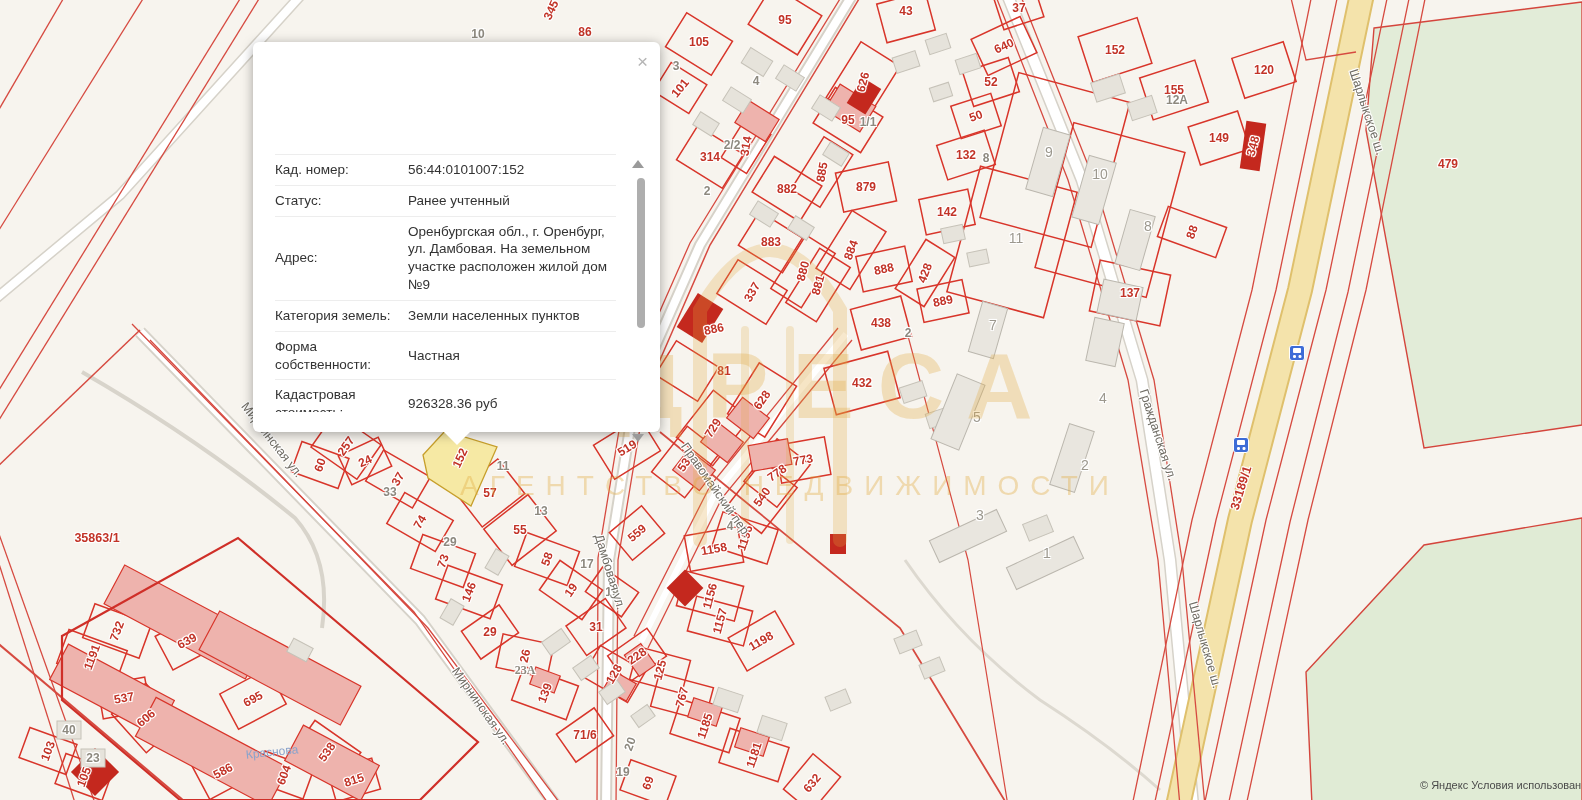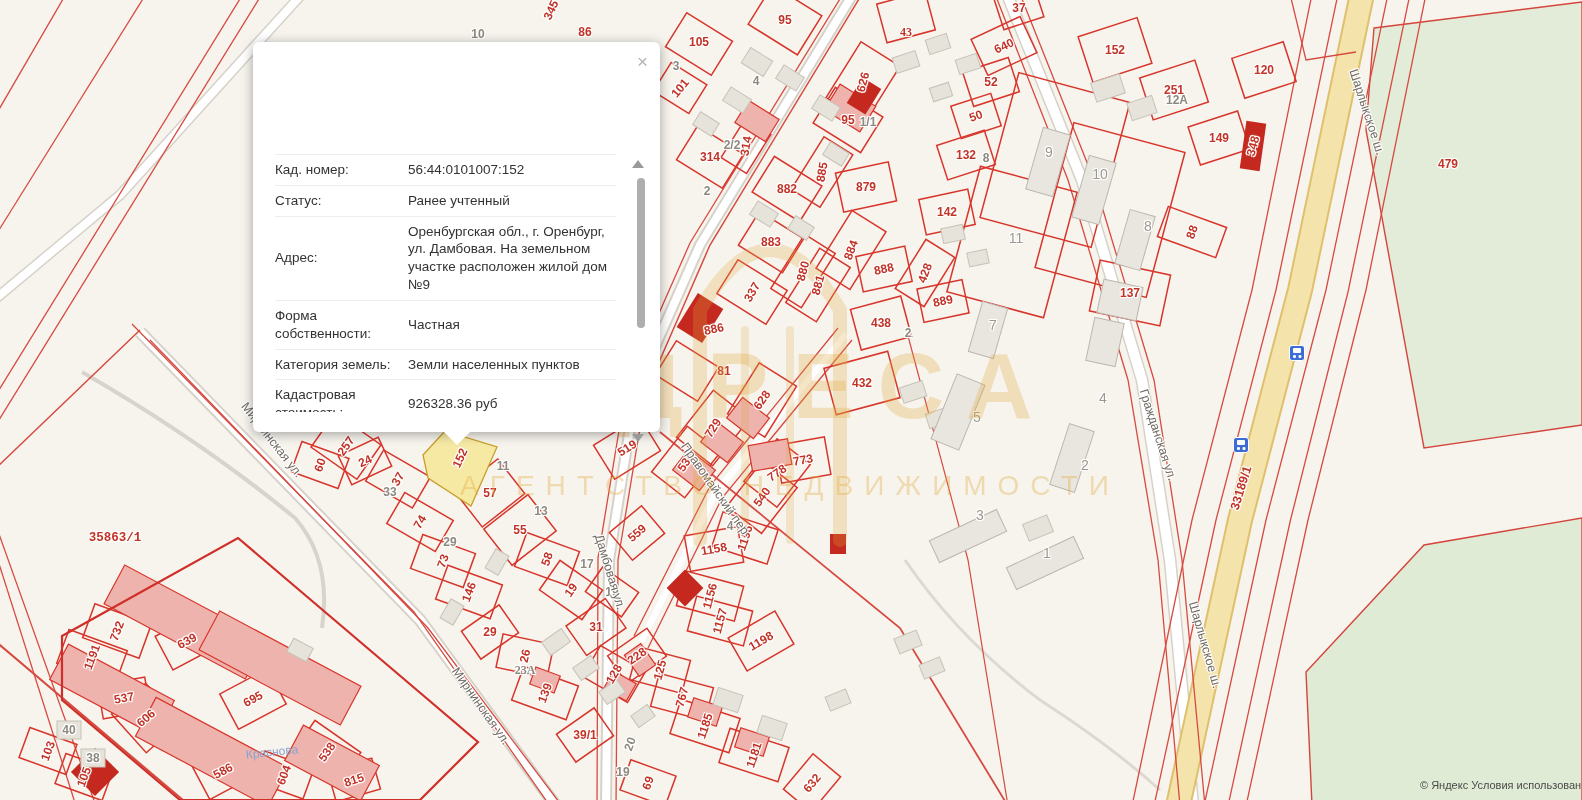--- a/index.html
+++ b/index.html
@@ -249,21 +249,21 @@
 
 <div id="labels">
     <div class="lbl p" style="left: 551px; top: 10px; transform: translate(-50%, -50%) rotate(-65deg);">345</div>
     <div class="lbl p" style="left: 585px; top: 32px; transform: translate(-50%, -50%) rotate(0deg);">86</div>
     <div class="lbl g" style="left: 478px; top: 34px; transform: translate(-50%, -50%) rotate(0deg);">10</div>
     <div class="lbl p" style="left: 785px; top: 20px; transform: translate(-50%, -50%) rotate(0deg);">95</div>
     <div class="lbl p" style="left: 699px; top: 42px; transform: translate(-50%, -50%) rotate(0deg);">105</div>
     <div class="lbl g" style="left: 676px; top: 66px; transform: translate(-50%, -50%) rotate(0deg);">3</div>
     <div class="lbl p" style="left: 680px; top: 88px; transform: translate(-50%, -50%) rotate(-50deg);">101</div>
     <div class="lbl g" style="left: 756px; top: 81px; transform: translate(-50%, -50%) rotate(0deg);">4</div>
-    <div class="lbl p" style="left: 906px; top: 32px; transform: translate(-50%, -50%) rotate(0deg); font-family: Liberation Serif, serif;">43</div>
+    <div class="lbl p" style="left: 906px; top: 11px; transform: translate(-50%, -50%) rotate(0deg);">43</div>
     <div class="lbl p" style="left: 863px; top: 82px; transform: translate(-50%, -50%) rotate(-75deg);">626</div>
     <div class="lbl p" style="left: 848px; top: 120px; transform: translate(-50%, -50%) rotate(0deg);">95</div>
     <div class="lbl g" style="left: 868px; top: 122px; transform: translate(-50%, -50%) rotate(0deg);">1/1</div>
     <div class="lbl p" style="left: 710px; top: 157px; transform: translate(-50%, -50%) rotate(0deg);">314</div>
     <div class="lbl g" style="left: 732px; top: 145px; transform: translate(-50%, -50%) rotate(0deg);">2/2</div>
     <div class="lbl p" style="left: 746px; top: 146px; transform: translate(-50%, -50%) rotate(-80deg);">314</div>
     <div class="lbl p" style="left: 787px; top: 189px; transform: translate(-50%, -50%) rotate(0deg);">882</div>
     <div class="lbl p" style="left: 822px; top: 172px; transform: translate(-50%, -50%) rotate(-80deg);">885</div>
     <div class="lbl p" style="left: 866px; top: 187px; transform: translate(-50%, -50%) rotate(0deg);">879</div>
     <div class="lbl g" style="left: 707px; top: 191px; transform: translate(-50%, -50%) rotate(0deg);">2</div>
@@ -300,21 +300,21 @@
     <div class="lbl p" style="left: 812px; top: 783px; transform: translate(-50%, -50%) rotate(-50deg);">632</div>
     <div class="lbl p" style="left: 682px; top: 697px; transform: translate(-50%, -50%) rotate(-75deg);">767</div>
     <div class="lbl p" style="left: 660px; top: 670px; transform: translate(-50%, -50%) rotate(-75deg);">125</div>
     <div class="lbl p" style="left: 637px; top: 656px; transform: translate(-50%, -50%) rotate(-35deg);">228</div>
     <div class="lbl p" style="left: 614px; top: 674px; transform: translate(-50%, -50%) rotate(-60deg);">128</div>
     <div class="lbl p" style="left: 545px; top: 693px; transform: translate(-50%, -50%) rotate(-70deg);">139</div>
     <div class="lbl p" style="left: 525px; top: 656px; transform: translate(-50%, -50%) rotate(-78deg);">26</div>
     <div class="lbl g" style="left: 525px; top: 670px; transform: translate(-50%, -50%) rotate(0deg); font-family: Liberation Serif, serif;">23А</div>
     <div class="lbl p" style="left: 490px; top: 632px; transform: translate(-50%, -50%) rotate(0deg);">29</div>
     <div class="lbl p" style="left: 596px; top: 627px; transform: translate(-50%, -50%) rotate(0deg);">31</div>
-    <div class="lbl p" style="left: 585px; top: 735px; transform: translate(-50%, -50%) rotate(0deg);">39/1</div>
+    <div class="lbl p" style="left: 585px; top: 735px; transform: translate(-50%, -50%) rotate(0deg);">71/6</div>
     <div class="lbl g" style="left: 630px; top: 744px; transform: translate(-50%, -50%) rotate(-70deg);">20</div>
     <div class="lbl g" style="left: 623px; top: 772px; transform: translate(-50%, -50%) rotate(0deg);">19</div>
     <div class="lbl p" style="left: 648px; top: 783px; transform: translate(-50%, -50%) rotate(-70deg);">69</div>
     <div class="lbl p" style="left: 469px; top: 592px; transform: translate(-50%, -50%) rotate(-70deg);">146</div>
     <div class="lbl p" style="left: 443px; top: 561px; transform: translate(-50%, -50%) rotate(-70deg);">73</div>
     <div class="lbl p" style="left: 420px; top: 522px; transform: translate(-50%, -50%) rotate(-60deg);">74</div>
     <div class="lbl g" style="left: 450px; top: 542px; transform: translate(-50%, -50%) rotate(0deg);">29</div>
     <div class="lbl g" style="left: 390px; top: 492px; transform: translate(-50%, -50%) rotate(0deg);">33</div>
     <div class="lbl p" style="left: 398px; top: 479px; transform: translate(-50%, -50%) rotate(-60deg);">37</div>
     <div class="lbl p" style="left: 365px; top: 461px; transform: translate(-50%, -50%) rotate(-25deg);">24</div>
@@ -332,32 +332,32 @@
     <div class="lbl p" style="left: 124px; top: 698px; transform: translate(-50%, -50%) rotate(-10deg);">537</div>
     <div class="lbl p" style="left: 146px; top: 718px; transform: translate(-50%, -50%) rotate(-40deg);">606</div>
     <div class="lbl p" style="left: 253px; top: 699px; transform: translate(-50%, -50%) rotate(-28deg);">695</div>
     <div class="lbl p" style="left: 223px; top: 771px; transform: translate(-50%, -50%) rotate(-28deg);">586</div>
     <div class="lbl p" style="left: 284px; top: 775px; transform: translate(-50%, -50%) rotate(-70deg);">604</div>
     <div class="lbl p" style="left: 327px; top: 752px; transform: translate(-50%, -50%) rotate(-55deg);">538</div>
     <div class="lbl p" style="left: 354px; top: 780px; transform: translate(-50%, -50%) rotate(-18deg);">815</div>
     <div class="lbl p" style="left: 48px; top: 751px; transform: translate(-50%, -50%) rotate(-70deg);">103</div>
     <div class="lbl p" style="left: 84px; top: 777px; transform: translate(-50%, -50%) rotate(-70deg);">105</div>
     <div class="lbl g" style="left: 69px; top: 730px; transform: translate(-50%, -50%) rotate(0deg);">40</div>
-    <div class="lbl g" style="left: 93px; top: 758px; transform: translate(-50%, -50%) rotate(0deg);">38</div>
+    <div class="lbl g" style="left: 93px; top: 758px; transform: translate(-50%, -50%) rotate(0deg);">23</div>
     <div class="lbl p" style="left: 92px; top: 657px; transform: translate(-50%, -50%) rotate(-70deg);">1191</div>
     <div class="lbl p" style="left: 117px; top: 631px; transform: translate(-50%, -50%) rotate(-70deg);">732</div>
     <div class="lbl p" style="left: 187px; top: 641px; transform: translate(-50%, -50%) rotate(-28deg);">639</div>
     <div class="lbl p" style="left: 1019px; top: 8px; transform: translate(-50%, -50%) rotate(0deg);">37</div>
     <div class="lbl p" style="left: 1004px; top: 46px; transform: translate(-50%, -50%) rotate(-25deg);">640</div>
     <div class="lbl p" style="left: 991px; top: 82px; transform: translate(-50%, -50%) rotate(0deg);">52</div>
     <div class="lbl p" style="left: 976px; top: 116px; transform: translate(-50%, -50%) rotate(-20deg);">50</div>
     <div class="lbl p" style="left: 966px; top: 155px; transform: translate(-50%, -50%) rotate(0deg);">132</div>
     <div class="lbl g" style="left: 986px; top: 158px; transform: translate(-50%, -50%) rotate(0deg);">8</div>
     <div class="lbl p" style="left: 1115px; top: 50px; transform: translate(-50%, -50%) rotate(0deg);">152</div>
-    <div class="lbl p" style="left: 1174px; top: 90px; transform: translate(-50%, -50%) rotate(0deg);">251</div>
+    <div class="lbl p" style="left: 1174px; top: 90px; transform: translate(-50%, -50%) rotate(0deg);">155</div>
     <div class="lbl g" style="left: 1177px; top: 100px; transform: translate(-50%, -50%) rotate(0deg);">12А</div>
     <div class="lbl p" style="left: 1264px; top: 70px; transform: translate(-50%, -50%) rotate(0deg);">120</div>
     <div class="lbl p" style="left: 1219px; top: 138px; transform: translate(-50%, -50%) rotate(0deg);">149</div>
     <div class="lbl p" style="left: 1253px; top: 146px; transform: translate(-50%, -50%) rotate(-75deg);">348</div>
     <div class="lbl p" style="left: 1130px; top: 293px; transform: translate(-50%, -50%) rotate(0deg);">137</div>
     <div class="lbl p" style="left: 1192px; top: 232px; transform: translate(-50%, -50%) rotate(-70deg);">88</div>
     <div class="lbl p" style="left: 1448px; top: 128px; transform: translate(-50%, -50%) rotate(0deg); margin-top: 36px;">479</div>
     <div class="lbl G" style="left: 1049px; top: 152px; transform: translate(-50%, -50%) rotate(0deg);">9</div>
     <div class="lbl G" style="left: 1100px; top: 174px; transform: translate(-50%, -50%) rotate(0deg);">10</div>
     <div class="lbl G" style="left: 1016px; top: 238px; transform: translate(-50%, -50%) rotate(0deg);">11</div>
@@ -370,21 +370,21 @@
     <div class="lbl G" style="left: 1103px; top: 398px; transform: translate(-50%, -50%) rotate(0deg);">4</div>
     <div class="lbl s" style="left: 272px; top: 440px; transform: translate(-50%, -50%) rotate(52deg);">Мирнинская ул.</div>
     <div class="lbl s" style="left: 481px; top: 706px; transform: translate(-50%, -50%) rotate(55deg);">Мирнинская ул.</div>
     <div class="lbl s" style="left: 610px; top: 572px; transform: translate(-50%, -50%) rotate(73deg);">Дамбовая ул.</div>
     <div class="lbl s" style="left: 716px; top: 490px; transform: translate(-50%, -50%) rotate(55deg);">Правомайский пер.</div>
     <div class="lbl s" style="left: 1158px; top: 435px; transform: translate(-50%, -50%) rotate(72deg);">Гражданская ул.</div>
     <div class="lbl s" style="left: 1205px; top: 645px; transform: translate(-50%, -50%) rotate(74deg);">Шарлыкское ш.</div>
     <div class="lbl s" style="left: 1367px; top: 112px; transform: translate(-50%, -50%) rotate(72deg);">Шарлыкское ш.</div>
     <div class="lbl b" style="left: 272px; top: 752px; transform: translate(-50%, -50%) rotate(-6deg);">Краснова</div>
     <div class="lbl r" style="left: 1241px; top: 488px; transform: translate(-50%, -50%) rotate(-73deg);">33189/1</div>
-    <div class="lbl r" style="left: 115px; top: 538px; transform: translate(-50%, -50%) rotate(0deg); font-family: Liberation Mono, monospace;">35863/1</div>
+    <div class="lbl r" style="left: 97px; top: 538px; transform: translate(-50%, -50%) rotate(0deg);">35863/1</div>
   </div>
 
 <div class="wm">
   <div class="wm-main">АДРЕСА</div>
   <div class="wm-sub">АГЕНТСТВО НЕДВИЖИМОСТИ</div>
 </div>
 
 <div class="popup">
   <span class="popup-close">×</span>
   <div class="rows" id="popup-rows">
@@ -394,26 +394,26 @@
       </div>
       <div class="row">
         <div class="k">Статус:</div>
         <div class="v">Ранее учтенный</div>
       </div>
       <div class="row">
         <div class="k">Адрес:</div>
         <div class="v">Оренбургская обл., г. Оренбург, ул. Дамбовая. На земельном участке расположен жилой дом №9</div>
       </div>
       <div class="row">
+        <div class="k">Категория земель:</div>
+        <div class="v">Земли населенных пунктов</div>
+      </div>
+      <div class="row">
         <div class="k">Форма собственности:</div>
         <div class="v">Частная</div>
-      </div>
-      <div class="row">
-        <div class="k">Категория земель:</div>
-        <div class="v">Земли населенных пунктов</div>
       </div>
       <div class="row">
         <div class="k">Кадастровая стоимость:</div>
         <div class="v">926328.36 руб</div>
       </div>
     </div>
   <div class="sb-up"></div>
   <div class="sb-thumb"></div>
   <div class="sb-down"></div>
   <div class="popup-arrow"></div>

